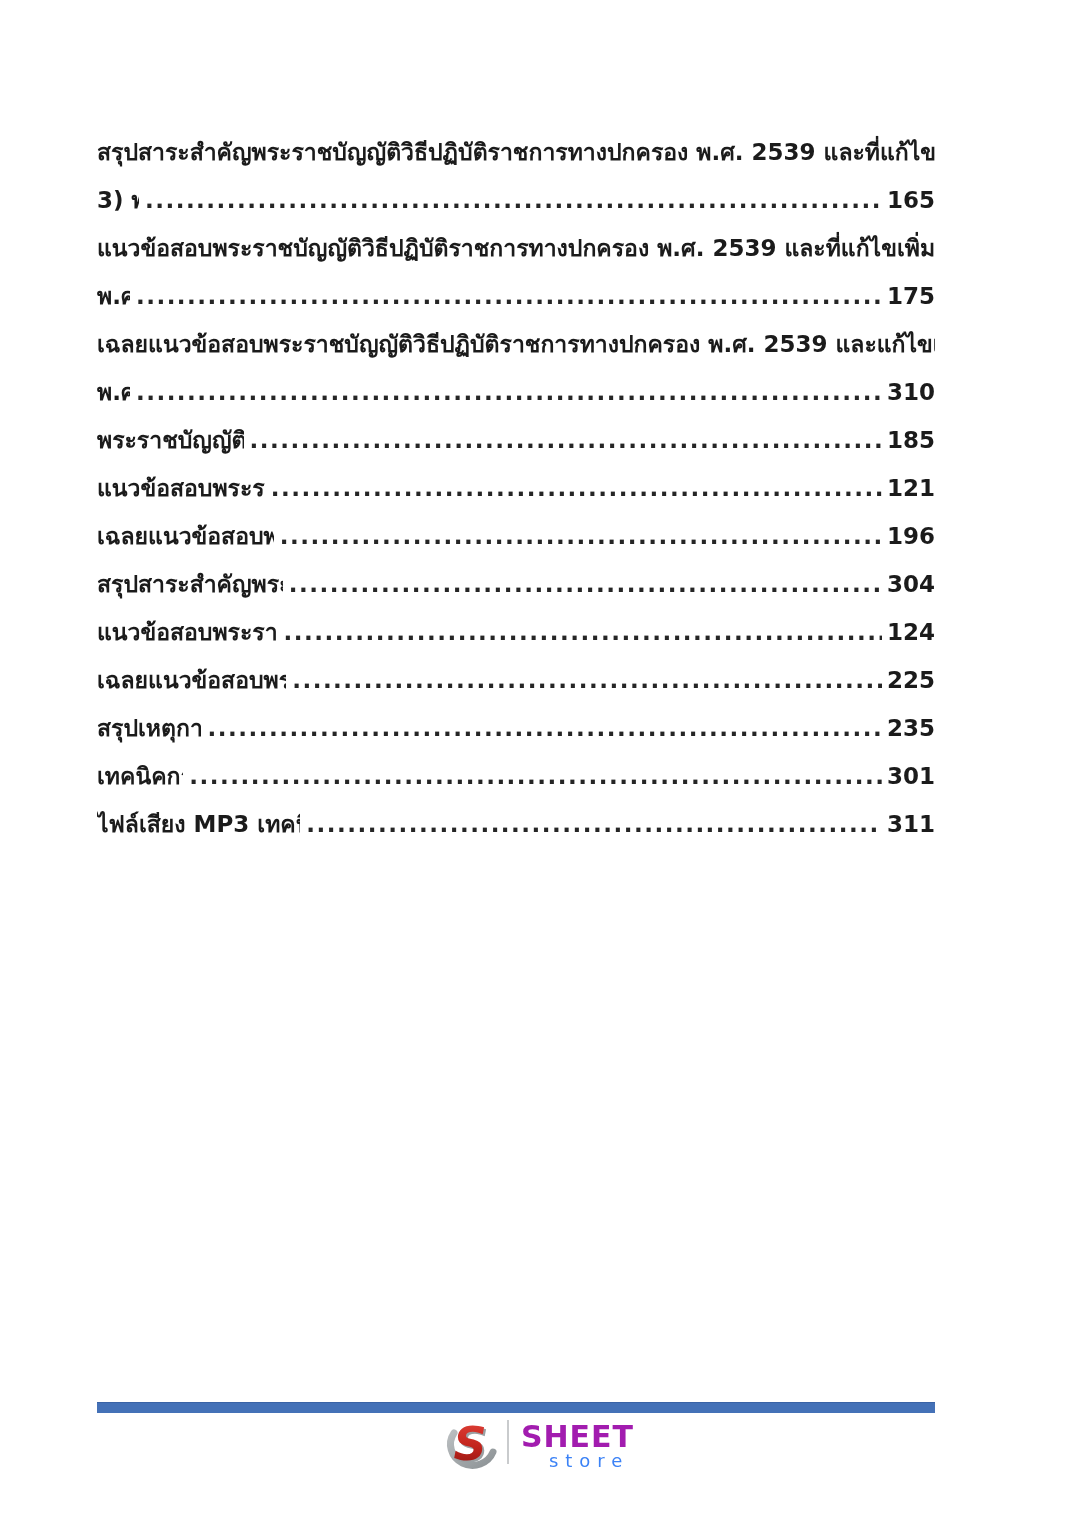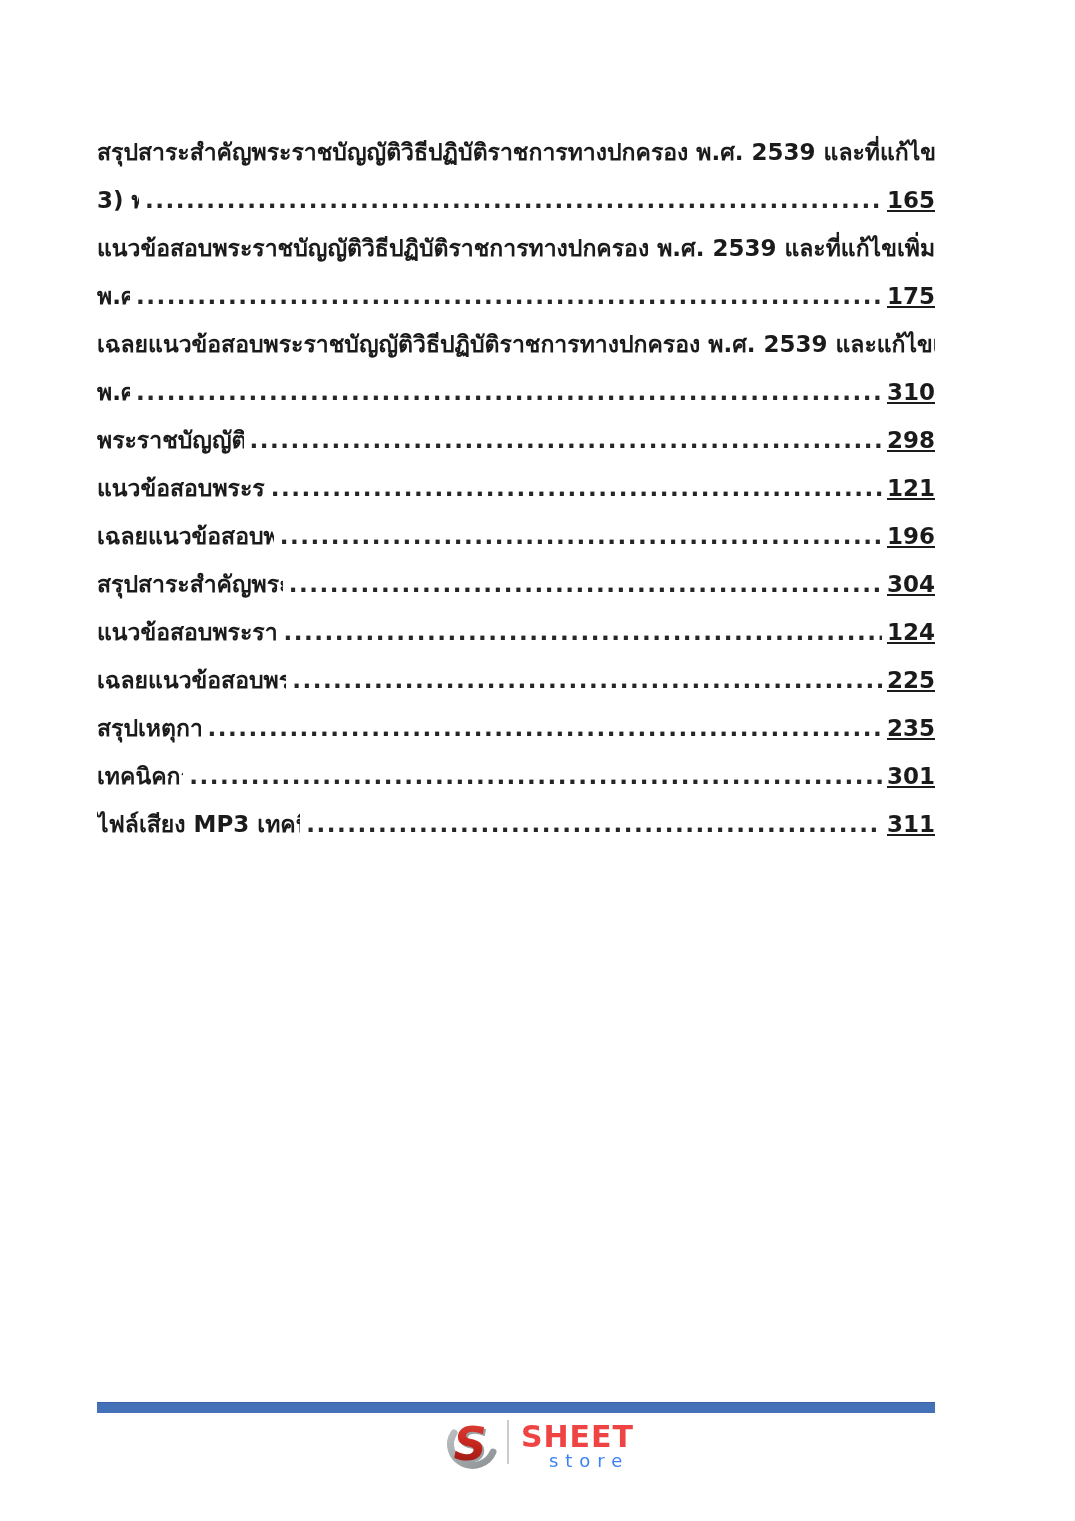--- a/index.html
+++ b/index.html
@@ -36,21 +36,21 @@
     white-space: nowrap;
     margin-left: 6px;
     margin-right: 5px;
     letter-spacing: 1.5px;
     color: #252525;
     font-weight: bold;
   }
   .toc-dots::after {
     content: "........................................................................................................................................................................................................................................................................";
   }
-  .toc-page { flex: 0 0 auto; text-decoration: underline; }
+  .toc-page { flex: 0 0 auto; }
 
   .footer-bar {
     position: absolute;
     left: 97px; top: 1402px;
     width: 838px; height: 10px;
     background: #4471b7;
     border-top: 1px solid #3a63a6;
   }
   .footer-logo {
     position: absolute;
@@ -63,21 +63,21 @@
   .logo-icon { width: 62px; height: 58px; flex: 0 0 auto; }
   .logo-divider {
     width: 2px; height: 44px;
     background: #c9cbcd;
     margin: 3px 12px 0 4px;
   }
   .logo-textcol { display: flex; flex-direction: column; }
   .logo-name {
     font-size: 30px;
     font-weight: bold;
-    color: #ef4444;
+    color: #a21caf;
     letter-spacing: 1px;
     line-height: 32px;
     margin-top: 4px;
   }
   .logo-sub {
     font-size: 18px;
     color: #3b82f6;
     letter-spacing: 7px;
     line-height: 14px;
     margin-top: 1px;
@@ -108,21 +108,21 @@
       <span class="toc-text">เฉลยแนวข้อสอบพระราชบัญญัติวิธีปฏิบัติราชการทางปกครอง พ.ศ. 2539 และแก้ไขเพิ่มเติม (ฉบับที่ 3)</span>
     </div>
     <div class="toc-line">
       <span class="toc-text">พ.ศ. 2562</span>
       <span class="toc-dots"></span>
       <span class="toc-page">310</span>
     </div>
     <div class="toc-line">
       <span class="toc-text">พระราชบัญญัติความรับผิดทางละเมิดของเจ้าหน้าที่ พ.ศ. 2539</span>
       <span class="toc-dots"></span>
-      <span class="toc-page">298</span>
+      <span class="toc-page">185</span>
     </div>
     <div class="toc-line">
       <span class="toc-text">แนวข้อสอบพระราชบัญญัติความรับผิดทางละเมิดของเจ้าหน้าที่ พ.ศ. 2539</span>
       <span class="toc-dots"></span>
       <span class="toc-page">121</span>
     </div>
     <div class="toc-line">
       <span class="toc-text">เฉลยแนวข้อสอบพระราชบัญญัติความรับผิดทางละเมิดของเจ้าหน้าที่ พ.ศ. 2539</span>
       <span class="toc-dots"></span>
       <span class="toc-page">196</span>

